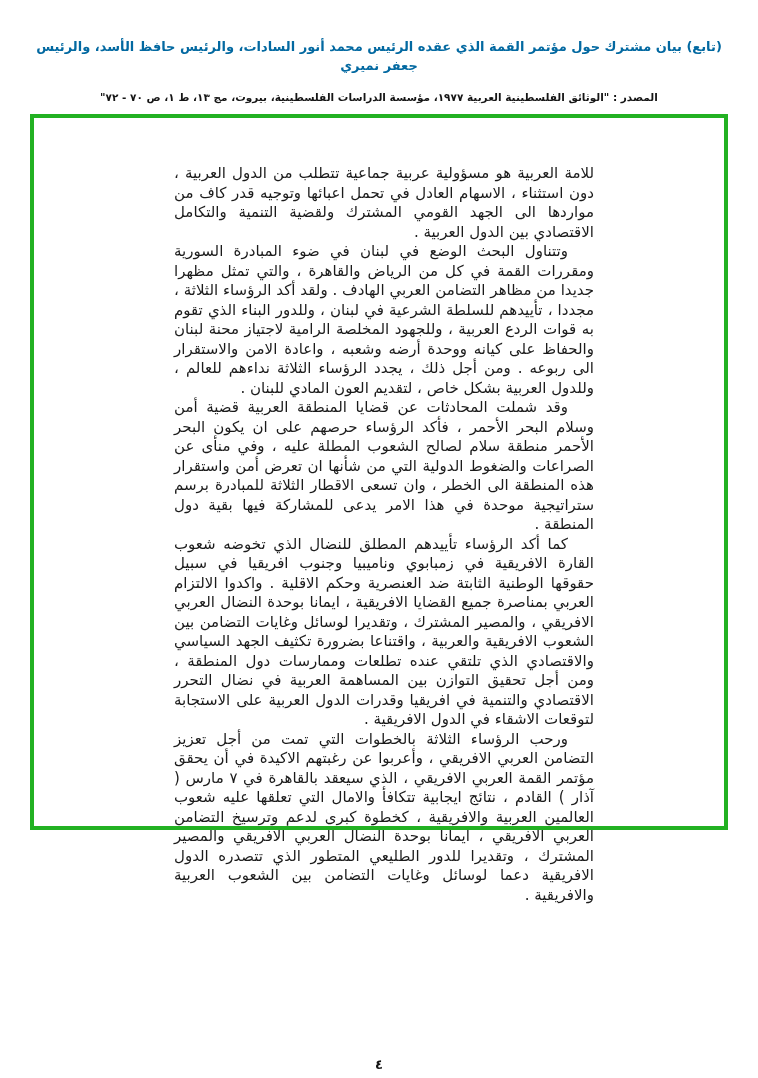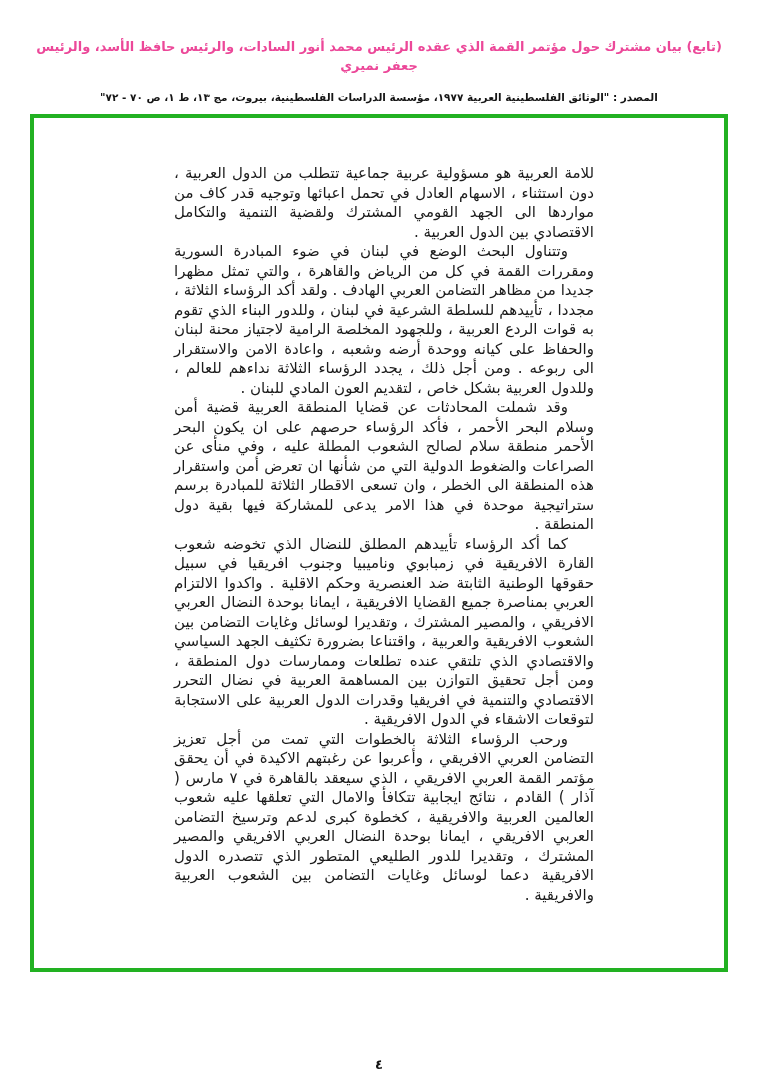--- a/index.html
+++ b/index.html
@@ -19,37 +19,37 @@
   .doc-header {
     position: absolute;
     top: 38px;
     left: 20px;
     right: 20px;
     text-align: center;
   }
   .doc-title {
     font-size: 13px;
     font-weight: 700;
-    color: #ec4899;
+    color: #0369a1;
     line-height: 1.45;
     letter-spacing: 0.2px;
   }
   .doc-source {
     margin-top: 15px;
     font-size: 10.5px;
     font-weight: 700;
     color: #151515;
     letter-spacing: 0.2px;
   }
   .doc-frame {
     position: absolute;
     left: 30px;
     top: 114px;
     width: 698px;
-    height: 858px;
+    height: 716px;
     box-sizing: border-box;
     border: 4px solid var(--frame-green, #22b122);
     background: #ffffff;
   }
   .doc-body {
     position: absolute;
     top: 46px;
     right: 130px;
     width: 420px;
   }

